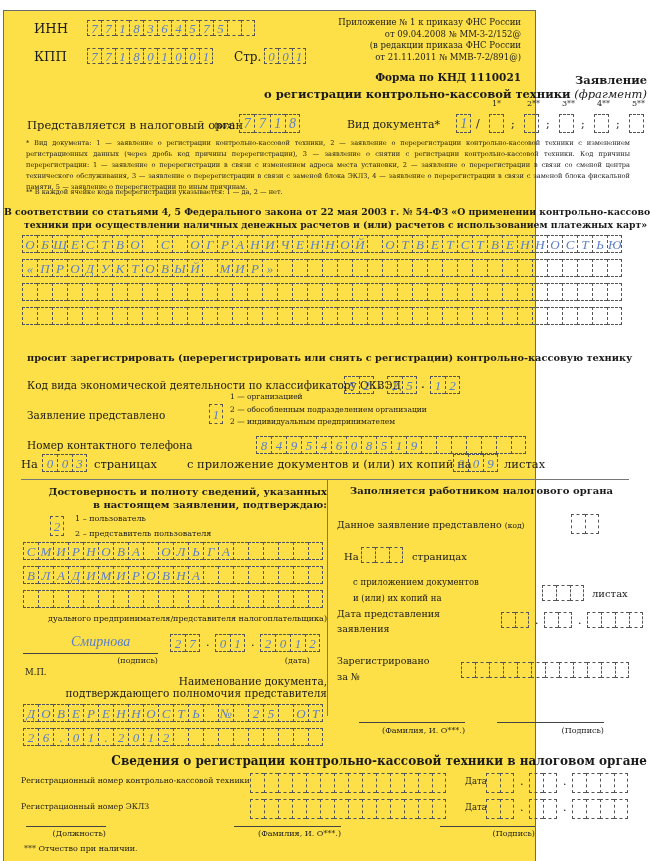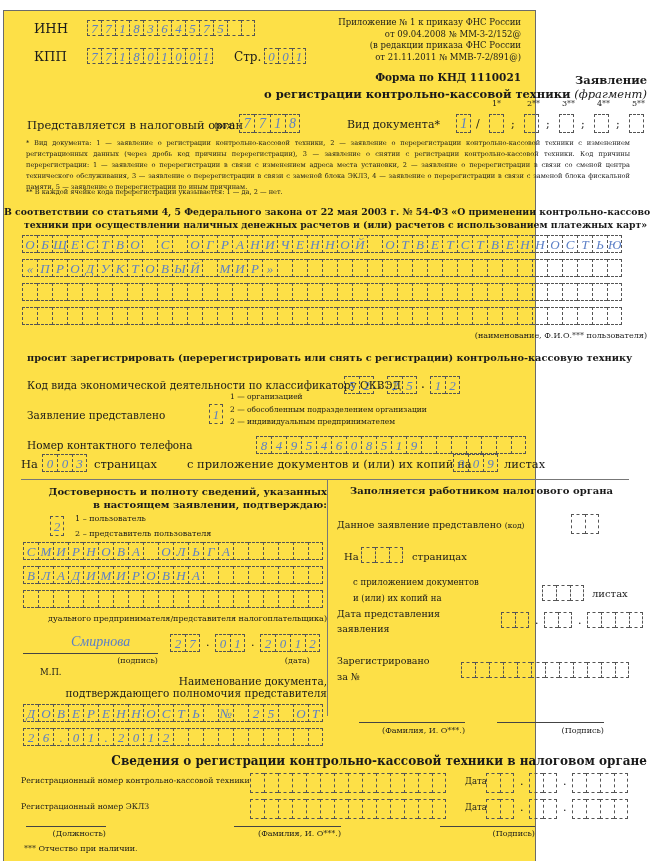--- a/index.html
+++ b/index.html
@@ -290,21 +290,20 @@
         <span class="cell mid"></span>
         <span class="cell mid"></span>
         <span class="cell mid"></span>
         <span class="cell mid"></span>
         <span class="cell mid"></span>
         <span class="cell mid"></span>
         <span class="cell mid"></span>
         <span class="cell mid"></span>
       </div>
     </div>
-  <span class="abs center lbl-sm" style="left:0;width:643px;top:320px;">(наименование, Ф.И.О.*** пользователя)</span>
 
   <span class="abs serifb" style="left:23px;top:341px;font-size:9.8px;">просит зарегистрировать (перерегистрировать или снять с регистрации) контрольно-кассовую технику</span>
 
   <span class="abs lbl" style="left:23px;top:368px;font-size:10.5px;">Код вида экономической деятельности по классификатору ОКВЭД</span>
   <div id="okved">
       <div class="cells" style="left: 340px; top: 365px;">
         <span class="cell mid">5</span>
         <span class="cell mid">2</span>
       </div>
       <span class="abs" style="left: 374px; top: 366px; font-size: 12px;">.</span>
@@ -469,21 +468,21 @@
       </div>
       <span class="abs" style="left: 247px; top: 625px; font-size: 11px;">.</span>
       <div class="cells" style="left: 256px; top: 623px;">
         <span class="cell mid">2</span>
         <span class="cell mid">0</span>
         <span class="cell mid">1</span>
         <span class="cell mid">2</span>
       </div>
     </div>
   <span class="abs lbl-sm center" style="left:166px;width:140px;top:645px;">(дата)</span>
-  <span class="abs lbl-sm" style="left:21px;top:656px;font-size:8.5px;margin-left:15px;">М.П.</span>
+  <span class="abs lbl-sm" style="left:21px;top:656px;font-size:8.5px;">М.П.</span>
 
   <div class="abs center" style="left:17px;width:306px;top:664px;font-size:10.5px;line-height:12px;">
     <div>Наименование документа,</div>
     <div>подтверждающего полномочия представителя</div>
   </div>
   <div id="confirm-doc">
       <div class="cells" style="left: 19px; top: 693px;">
         <span class="cell mid">Д</span>
         <span class="cell mid">О</span>
         <span class="cell mid">В</span>

